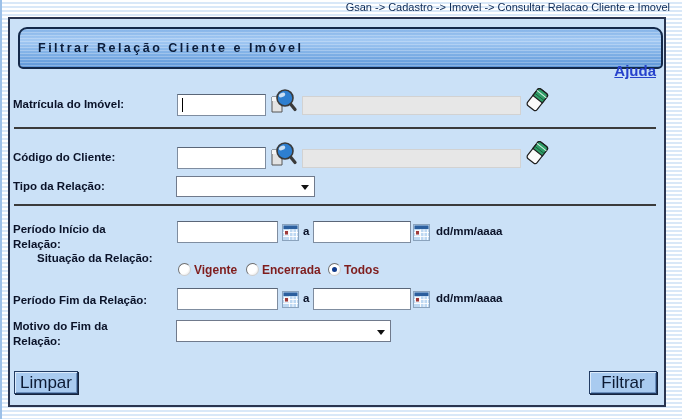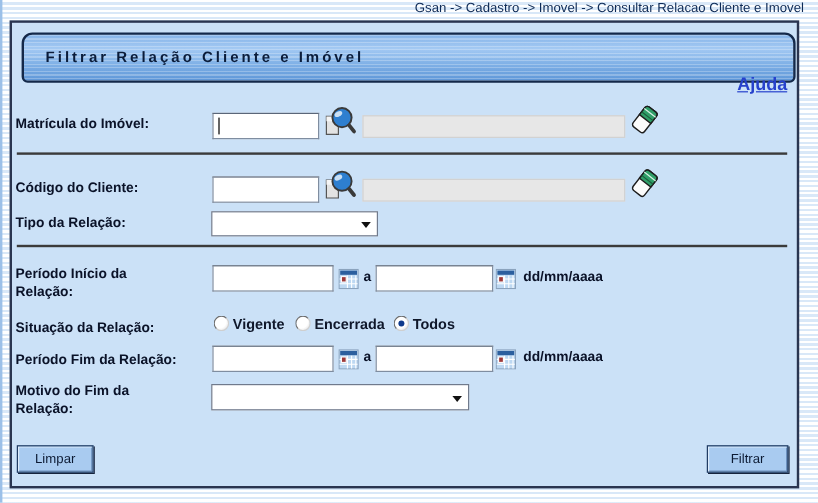--- a/index.html
+++ b/index.html
@@ -74,29 +74,29 @@
   .radio {
     position: absolute; width: 13px; height: 13px; border-radius: 50%;
     background: radial-gradient(circle at 35% 35%, #ffffff 55%, #d6d6d6 100%);
     border: 1px solid; border-color: #6f6f6f #cfcfcf #cfcfcf #6f6f6f;
     cursor: pointer;
   }
   .radio.selected::after {
     content: ""; position: absolute; left: 3px; top: 3px; width: 5px; height: 5px;
     border-radius: 50%; background: #0f3a8c;
   }
-  .radiolbl { position: absolute; font-size: 12px; font-weight: bold; color: #0f172a; }
+  .radiolbl { position: absolute; font-size: 12px; font-weight: bold; color: #7f1d1d; }
 
   .hint { position: absolute; font-size: 11.5px; font-weight: bold; color: #0a1228; }
 
   .btn {
     position: absolute; height: 23px; background: #a9cbf0;
     border: 1px solid #223c63;
     box-shadow: inset 1px 1px 0 #dcebfb, inset -1px -1px 0 #6b90bf, 1px 1px 0 #16243d;
-    font-family: "Liberation Sans", sans-serif; font-size: 11px; color: #0c1a33;
+    font-family: "Liberation Sans", sans-serif; font-size: 17px; color: #0c1a33;
     cursor: pointer; text-align: center;
   }
 </style>
 </head>
 <body>
 
 <svg width="0" height="0" style="position:absolute">
   <defs>
     <g id="ico-search">
       <path d="M3 10 L13 10 L13 25 L3 25 Z" fill="#e3e3e3" stroke="#555" stroke-width="1"></path>
@@ -189,21 +189,21 @@
     </button>
     <span class="hint" style="left:293px; top:206px;">a</span>
     <input class="tbox" style="left: 303px; top: 202px; width: 98px;" type="text" value="">
     <button class="iconbtn" style="left:403px; top:205px;">
       <svg width="17" height="17" viewBox="0 0 17 17">
           <use href="#ico-calendar"></use>
         </svg>
     </button>
     <span class="hint" style="left:426px; top:206px;">dd/mm/aaaa</span>
 
-    <span class="lbl" style="top:248px;">Situação da Relação:</span>
+    <span class="lbl" style="top:232px;margin-left:24px;">Situação da Relação:</span>
     <span class="radio" style="left:168px; top:244px;"></span>
     <span class="radiolbl" style="left:184px; top:244px;">Vigente</span>
     <span class="radio" style="left:236px; top:244px;"></span>
     <span class="radiolbl" style="left:252px; top:244px;">Encerrada</span>
     <span class="radio selected" style="left:318px; top:244px;"></span>
     <span class="radiolbl" style="left:334px; top:244px;">Todos</span>
 
     <span class="lbl" style="top:274px;">Período Fim da Relação:</span>
     <input class="tbox" style="left: 167px; top: 269px; width: 101px;" type="text" value="">
     <button class="iconbtn" style="left:272px; top:272px;">

